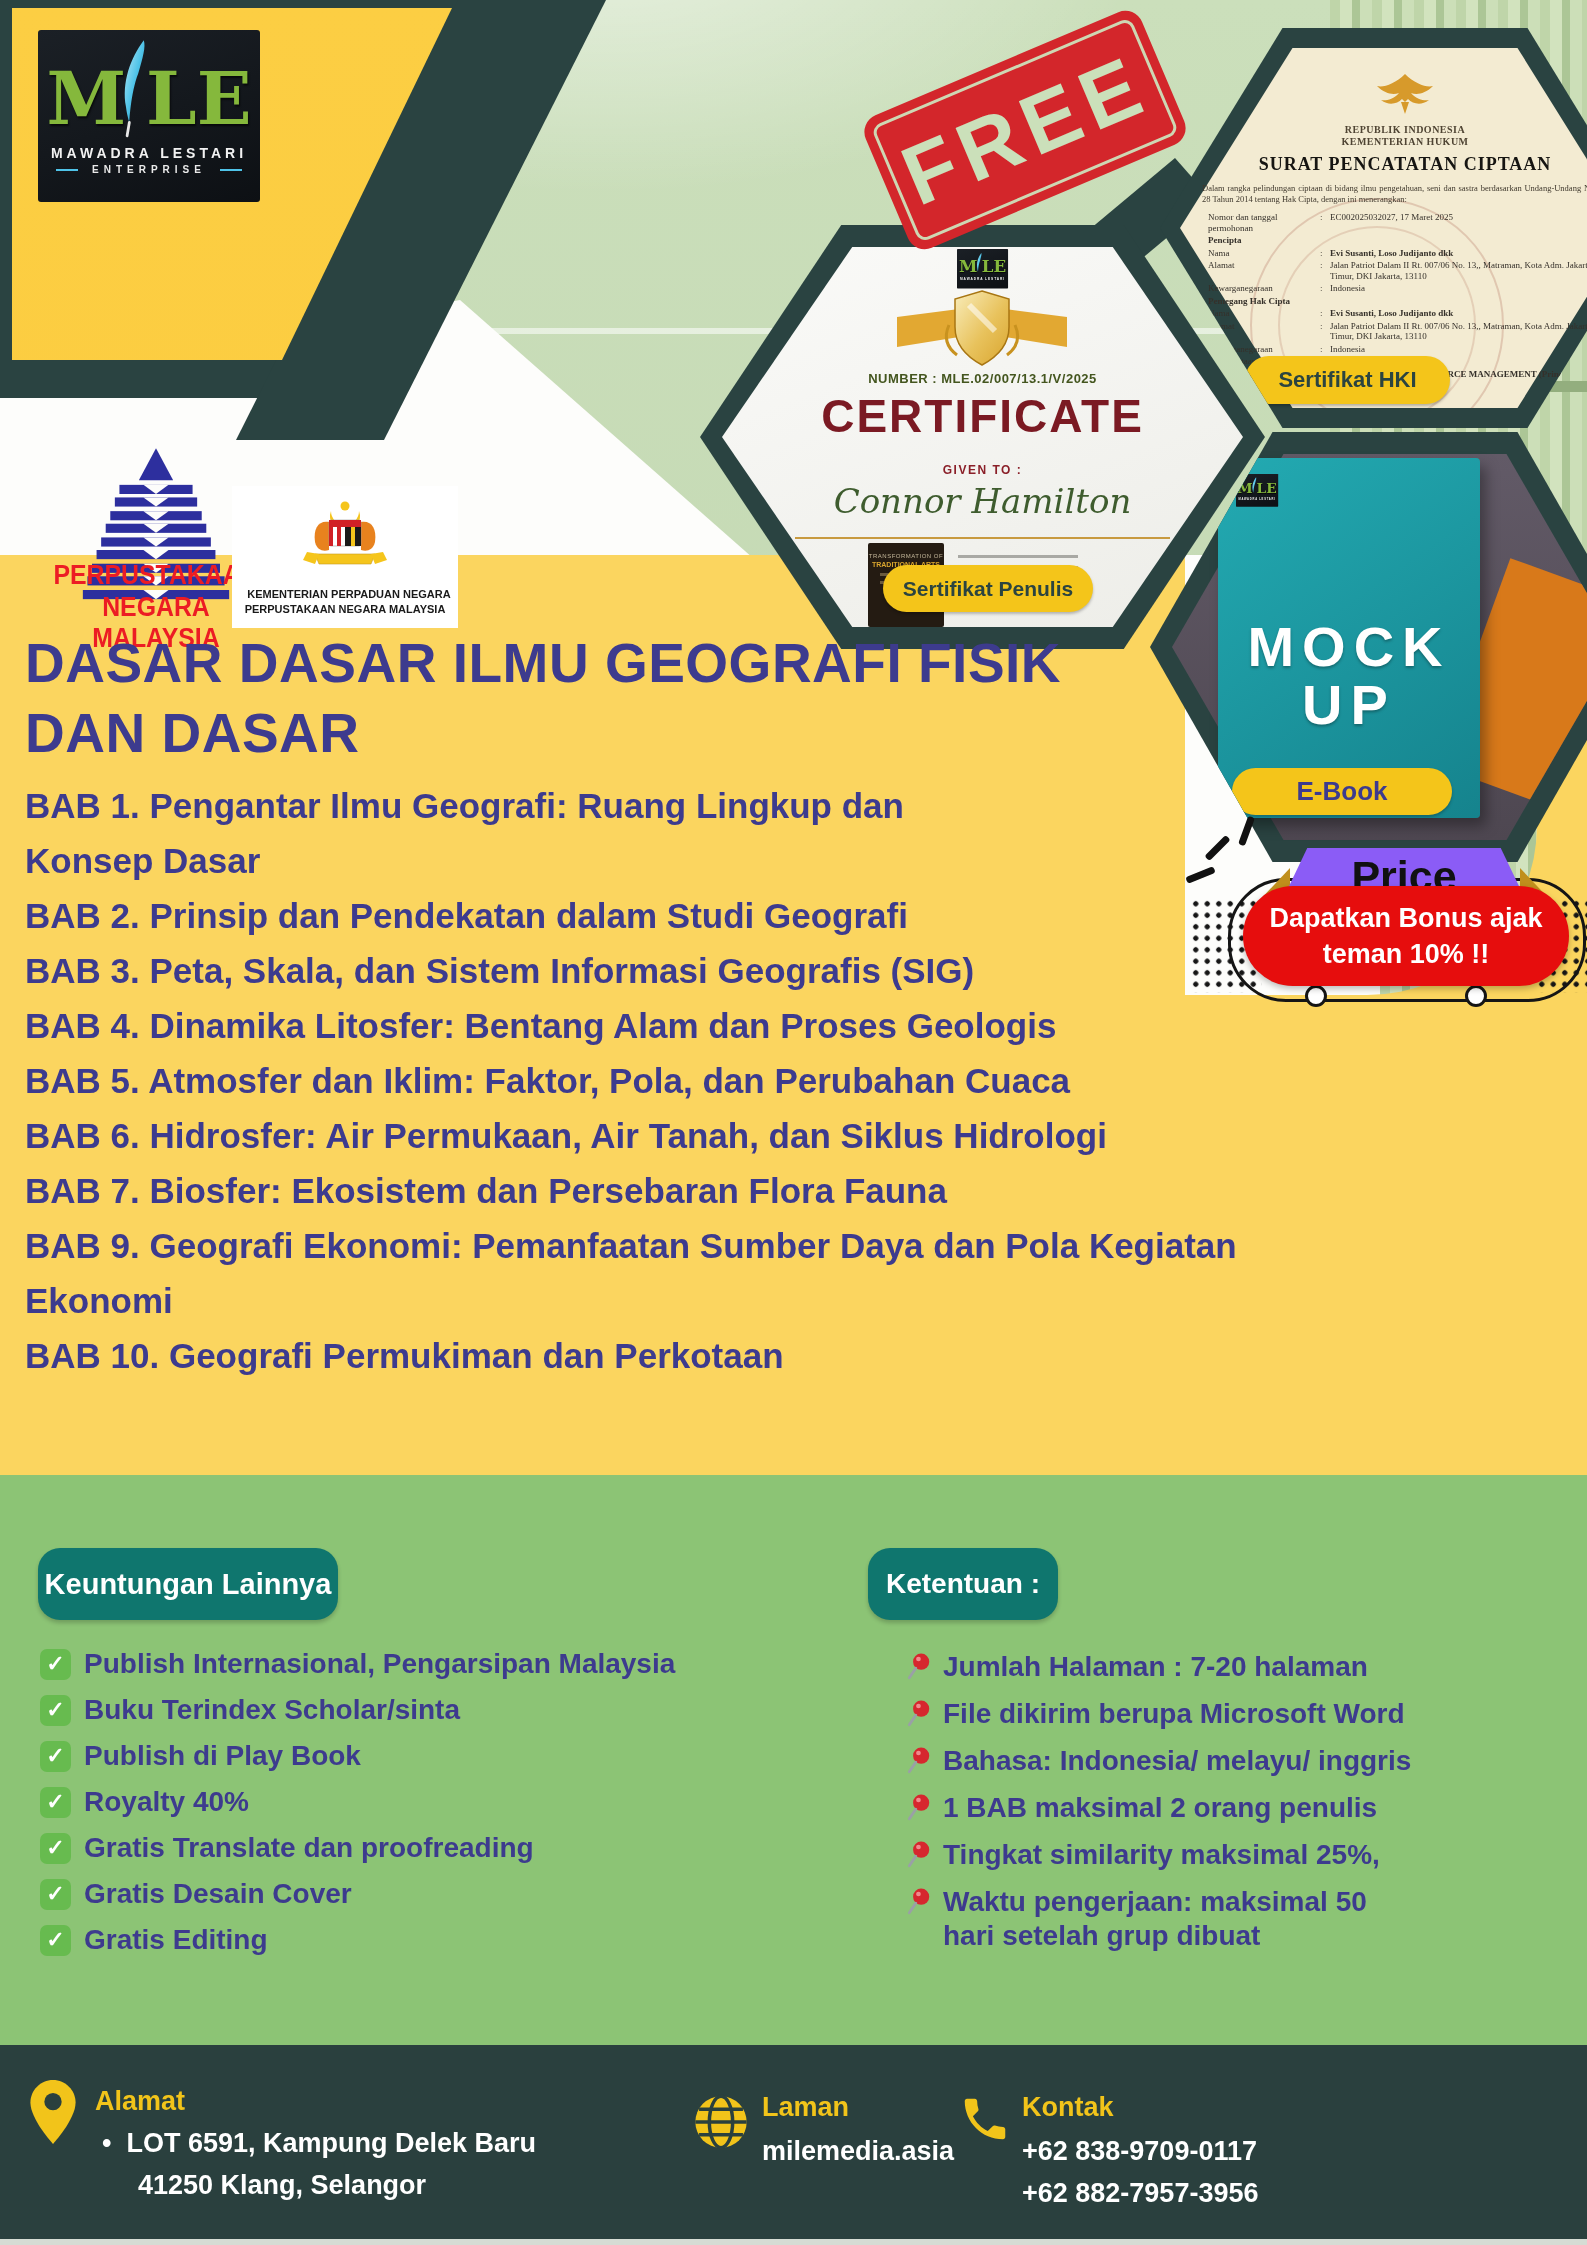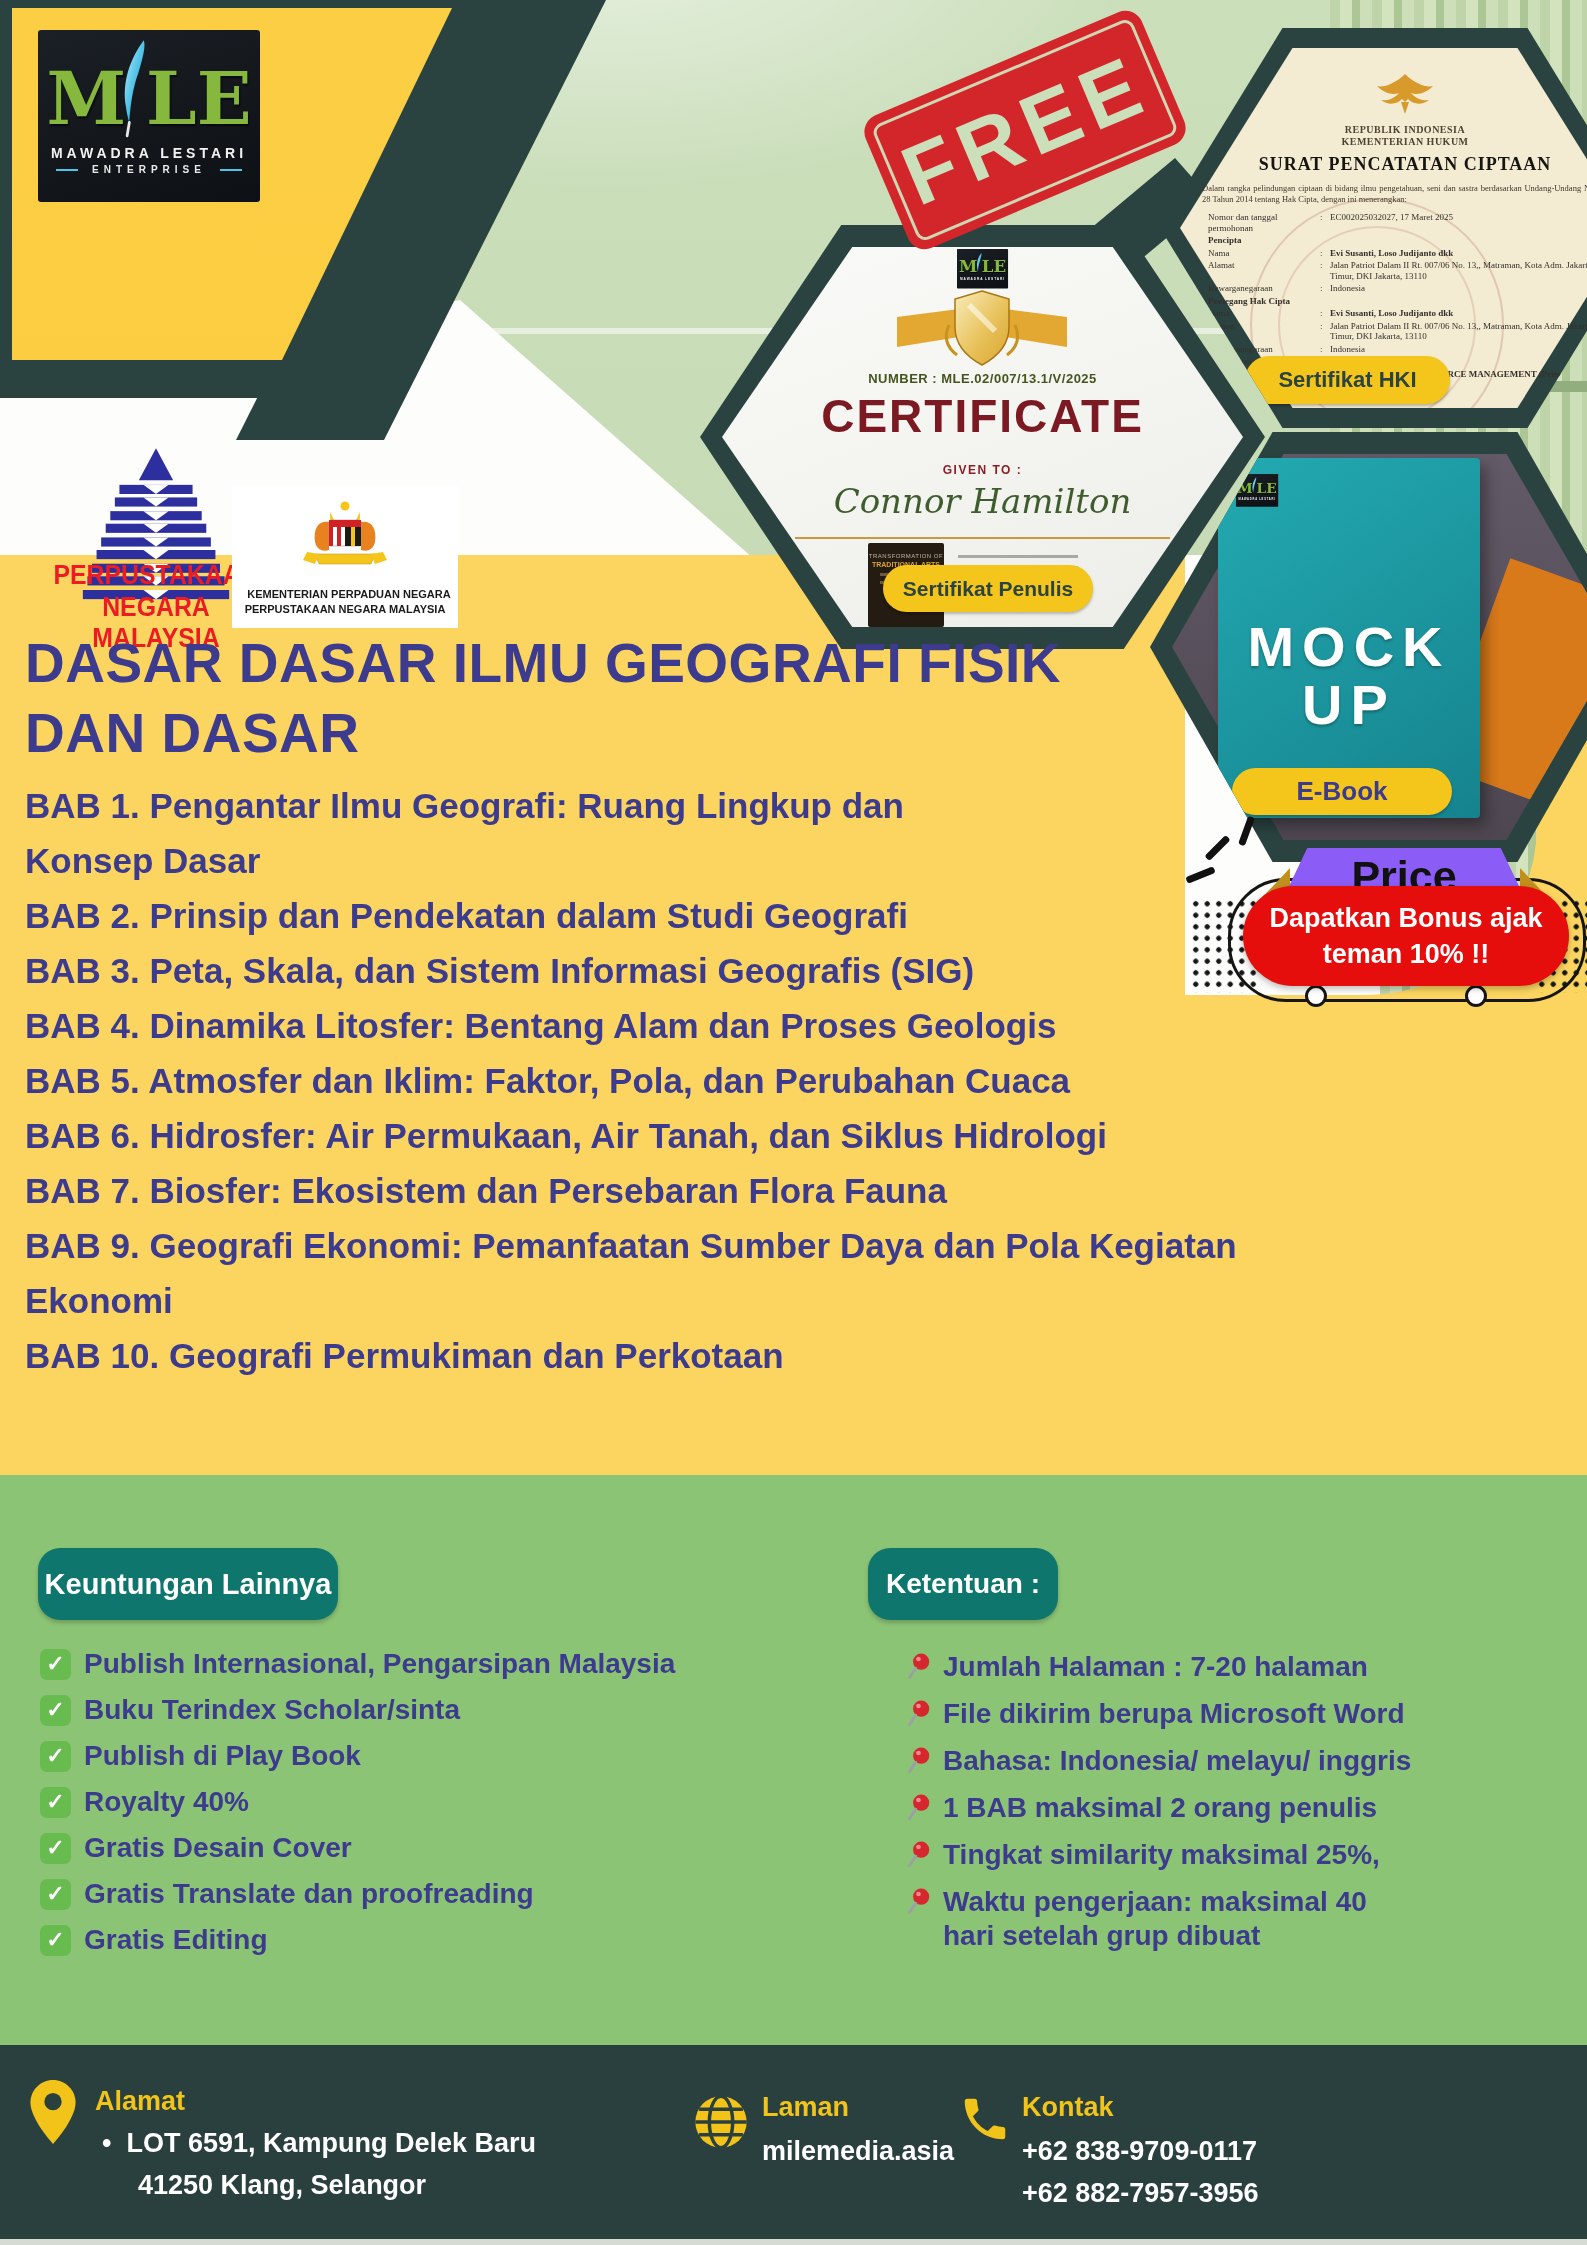--- a/index.html
+++ b/index.html
@@ -480,25 +480,25 @@
     <div class="b-item">
         <span class="chk"></span>
         <span>Publish di Play Book</span>
       </div>
     <div class="b-item">
         <span class="chk"></span>
         <span>Royalty 40%</span>
       </div>
     <div class="b-item">
         <span class="chk"></span>
+        <span>Gratis Translate dan proofreading</span>
+      </div>
+    <div class="b-item">
+        <span class="chk"></span>
         <span>Gratis Desain Cover</span>
-      </div>
-    <div class="b-item">
-        <span class="chk"></span>
-        <span>Gratis Translate dan proofreading</span>
       </div>
     <div class="b-item">
         <span class="chk"></span>
         <span>Gratis Editing</span>
       </div>
   </div>
   <div class="abs hdr-pill hdr2">Ketentuan :</div>
   <div class="abs terms">
     <div class="t-item">
         <svg viewBox="0 0 26 26" width="28" height="28">
@@ -539,21 +539,21 @@
           <path d="M10 15 L4 24" stroke="#9aa0a6" stroke-width="2.6" stroke-linecap="round"></path>
         </svg>
         <span>Tingkat similarity maksimal 25%,</span>
       </div>
     <div class="t-item">
         <svg viewBox="0 0 26 26" width="28" height="28">
           <circle cx="15" cy="9" r="7.5" fill="#D6272E"></circle>
           <circle cx="12.5" cy="6.5" r="2.2" fill="#F08A8E"></circle>
           <path d="M10 15 L4 24" stroke="#9aa0a6" stroke-width="2.6" stroke-linecap="round"></path>
         </svg>
-        <span>Waktu pengerjaan: maksimal 40
+        <span>Waktu pengerjaan: maksimal 50
 hari setelah grup dibuat</span>
       </div>
   </div>
 
   <div class="abs footer"></div>
   <div class="abs" style="left:30px;top:2080px;">
     <svg viewBox="0 0 24 34" width="46" height="64">
         <path d="M12 0C5.4 0 0 5.4 0 12c0 9 12 22 12 22s12-13 12-22C24 5.4 18.6 0 12 0z" fill="#F2C41A"></path>
         <circle cx="12" cy="11.5" r="4.6" fill="#2A403E"></circle>
       </svg>

